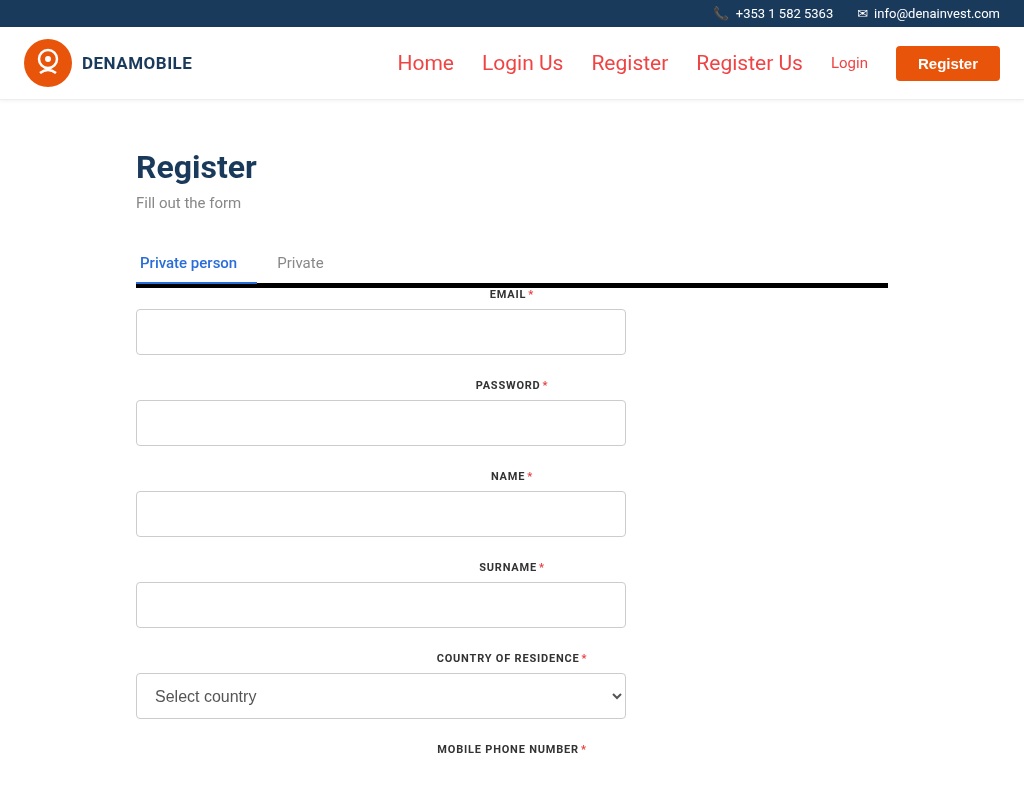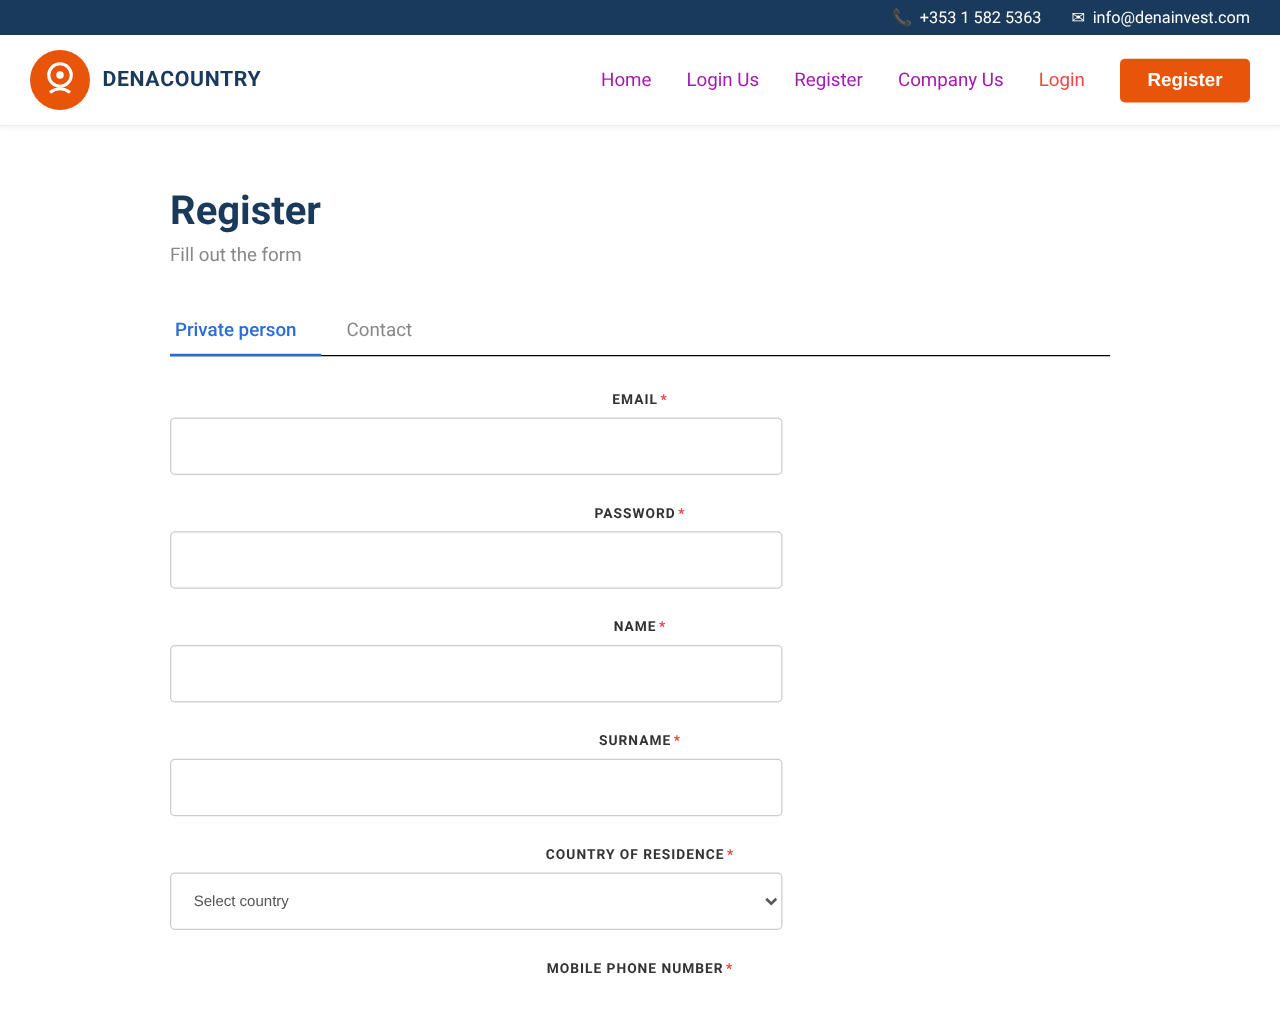--- a/index.html
+++ b/index.html
@@ -72,23 +72,23 @@
       letter-spacing: 0.5px;
     }
 
     .nav-links {
       display: flex;
       align-items: center;
       gap: 28px;
     }
 
     .nav-link {
-      color: #a21caf;
+      color: #ef4444;
       text-decoration: none;
-      font-size: 15px;
+      font-size: 21px;
       font-weight: 400;
     }
 
     .nav-register-btn {
       background: #e8540a;
       color: #fff;
       border: none;
       border-radius: 4px;
       padding: 9px 22px;
       font-size: 15px;
@@ -118,22 +118,21 @@
 
     .page-subtitle {
       font-size: 15px;
       color: #888;
       margin-bottom: 32px;
     }
 
     
     .tabs {
       display: flex;
-      border-bottom: 1px solid #000000;
-      margin-bottom: 28px;
+      border-bottom: 5px solid #000000;
     }
 
     .tab {
       padding: 10px 20px 10px 4px;
       font-size: 15px;
       cursor: pointer;
       border-bottom: 2px solid transparent;
       margin-bottom: -1px;
       color: #888;
     }
@@ -182,21 +181,21 @@
       outline: none;
     }
 
     .form-select {
       width: 100%;
       max-width: 490px;
       height: 46px;
       border: 1px solid #ccc;
       border-radius: 4px;
       padding: 10px 14px;
-      font-size: 12px;
+      font-size: 16px;
       color: #555;
       background: #fff;
       outline: none;
       appearance: auto;
       cursor: pointer;
     }
   </style>
 </head>
 <body>
 
@@ -214,41 +213,41 @@
 <nav class="navbar">
   <div class="logo-area">
     <svg class="logo-icon" viewBox="0 0 48 48" xmlns="http://www.w3.org/2000/svg">
       <circle cx="24" cy="24" r="24" fill="#e8540a"></circle>
       <circle cx="24" cy="20" r="9" fill="none" stroke="white" stroke-width="2.5"></circle>
       <circle cx="24" cy="20" r="3" fill="white"></circle>
       <path d="M16 34 Q24 28 32 34" stroke="white" stroke-width="2.5" fill="none"></path>
     </svg>
     <div class="logo-text">
       <span>DENA</span>
-      <span>COUNTRY</span>
+      <span>MOBILE</span>
     </div>
   </div>
 
   <div class="nav-links">
     <a class="nav-link" href="#">Home</a>
     <a class="nav-link" href="#">Login Us</a>
     <a class="nav-link" href="#">Register</a>
-    <a class="nav-link" href="#">Company Us</a>
+    <a class="nav-link" href="#">Register Us</a>
     <a class="nav-login-link" href="#">Login</a>
     <button class="nav-register-btn">Register</button>
   </div>
 </nav>
 
 <div class="main-content">
   <h1 class="page-title">Register</h1>
   <p class="page-subtitle">Fill out the form</p>
 
   <div class="tabs">
     <div class="tab active">Private person</div>
-    <div class="tab">Contact</div>
+    <div class="tab">Private</div>
   </div>
 
   <form>
 
     <div class="form-group">
       <label class="form-label">
         <span>EMAIL</span><span class="required-star">*</span>
       </label>
       <input type="email" class="form-input" style="">
     </div>

